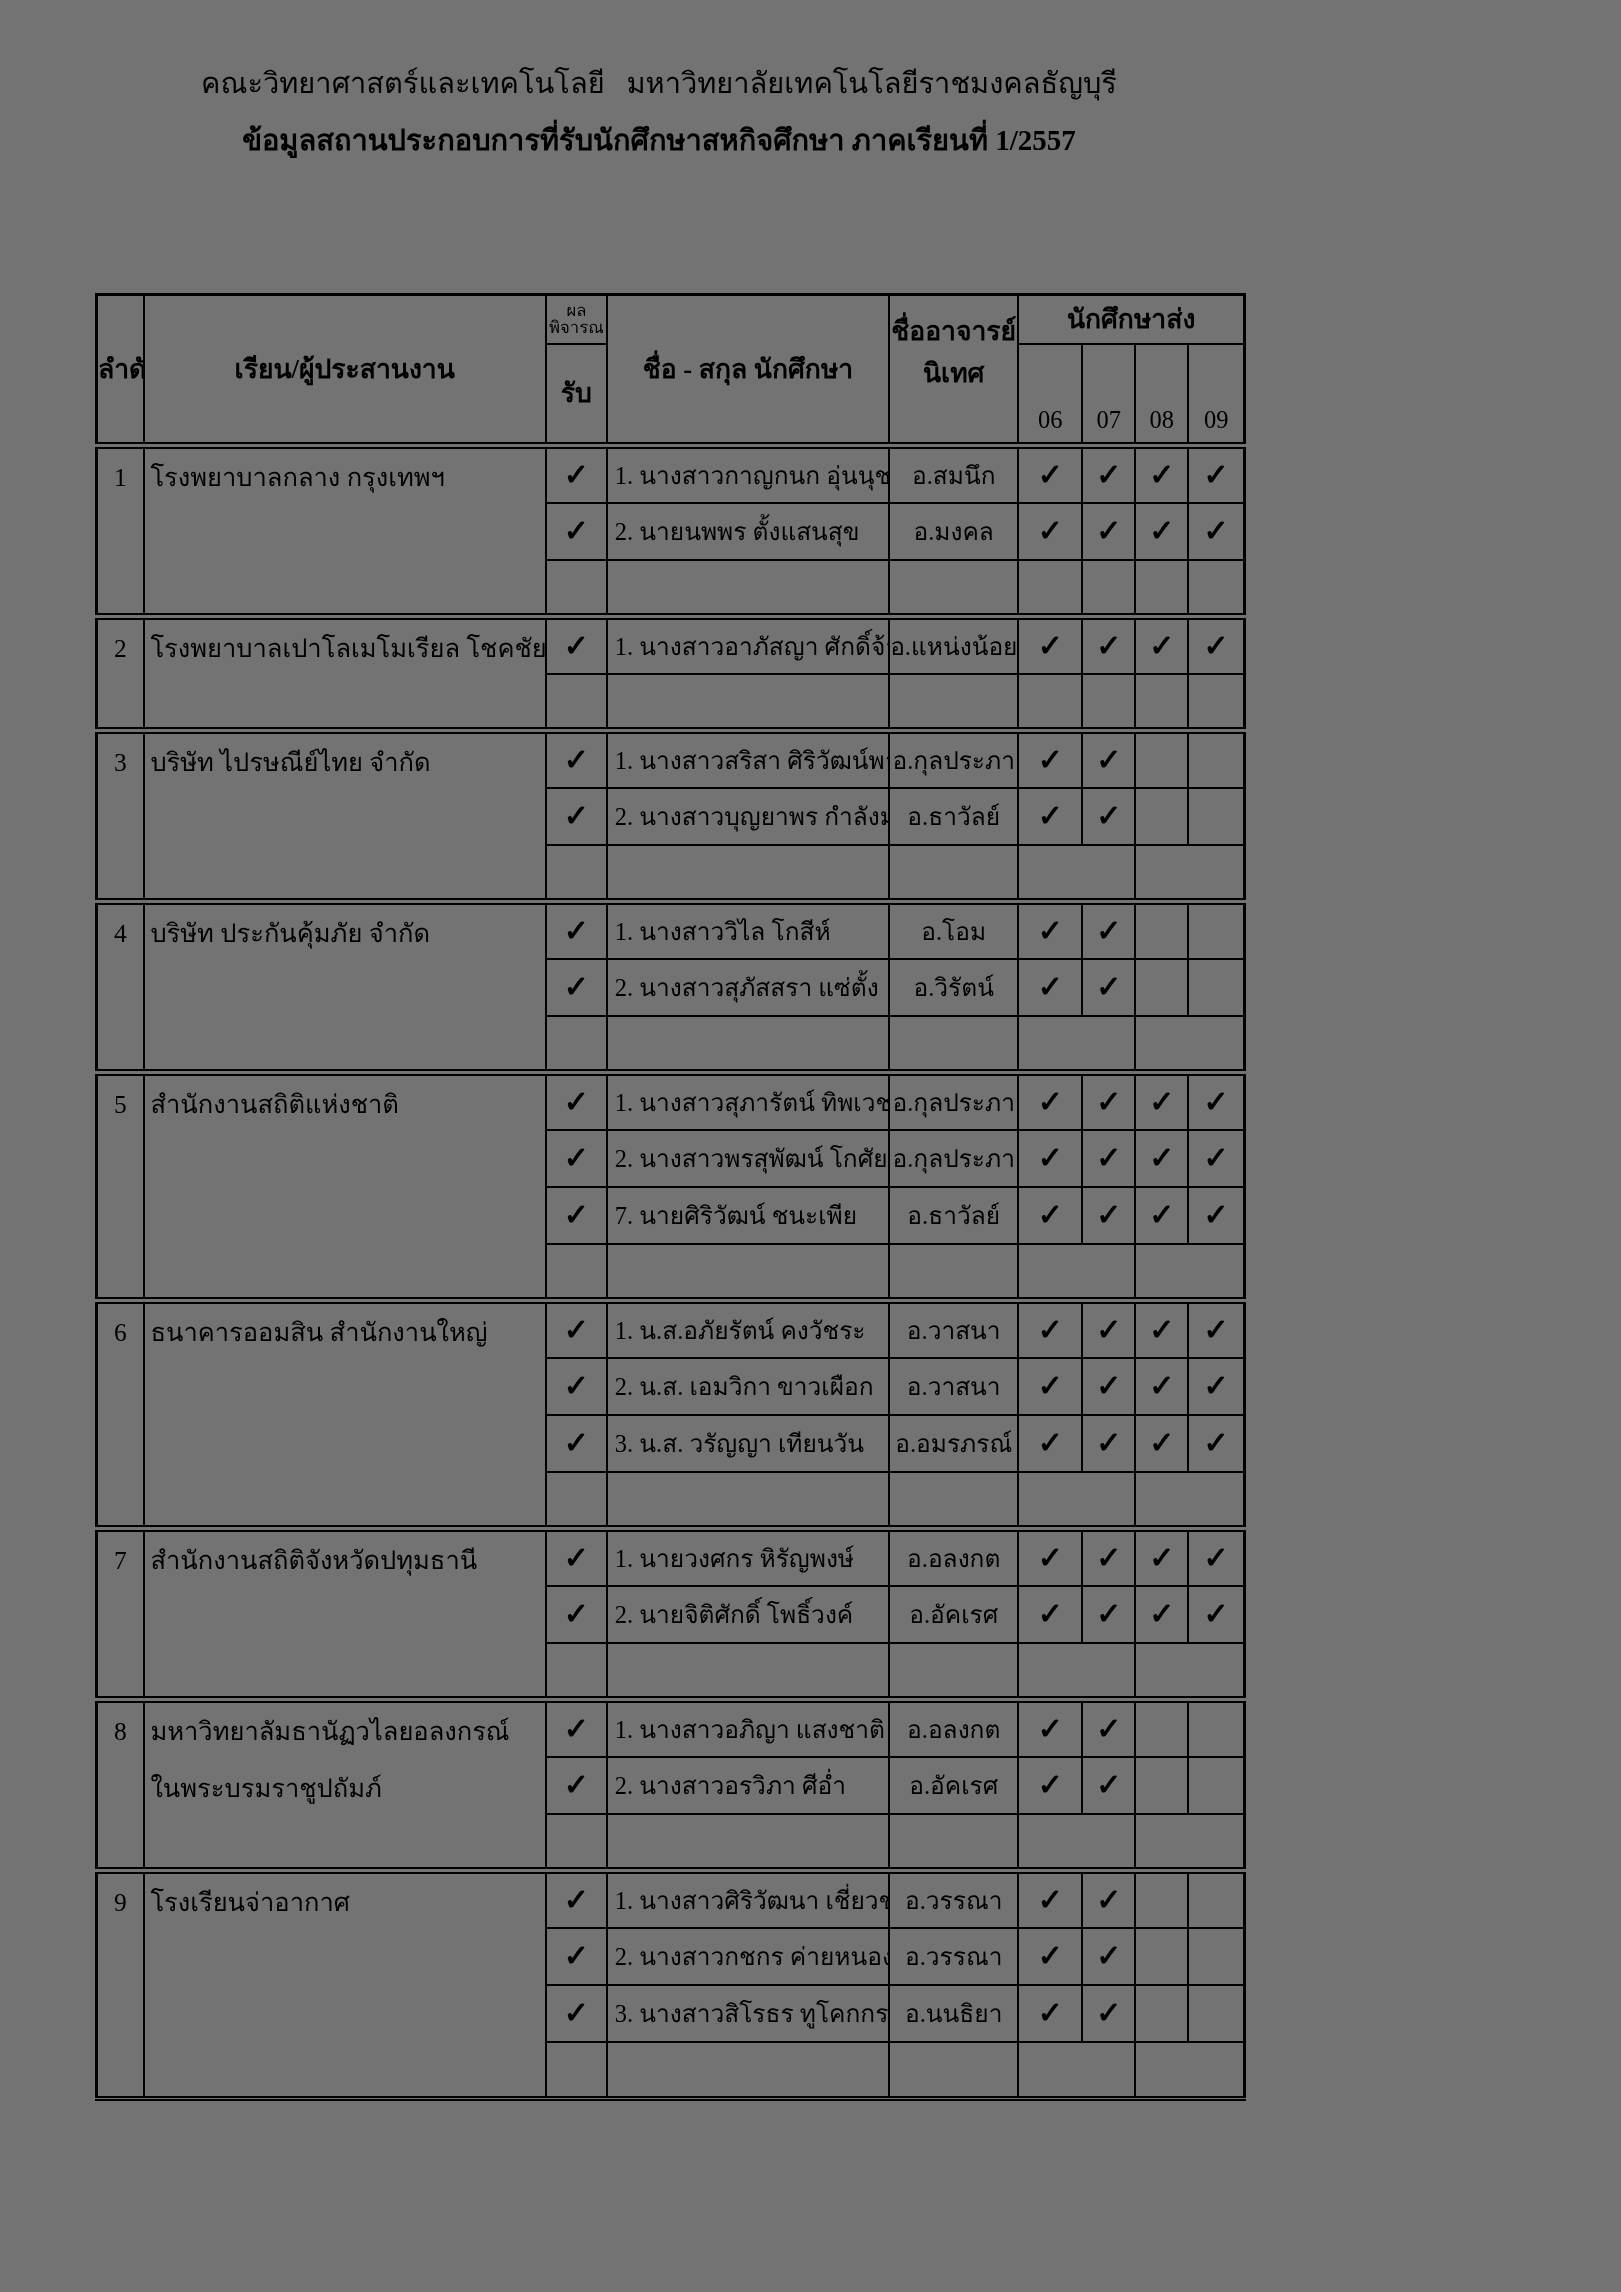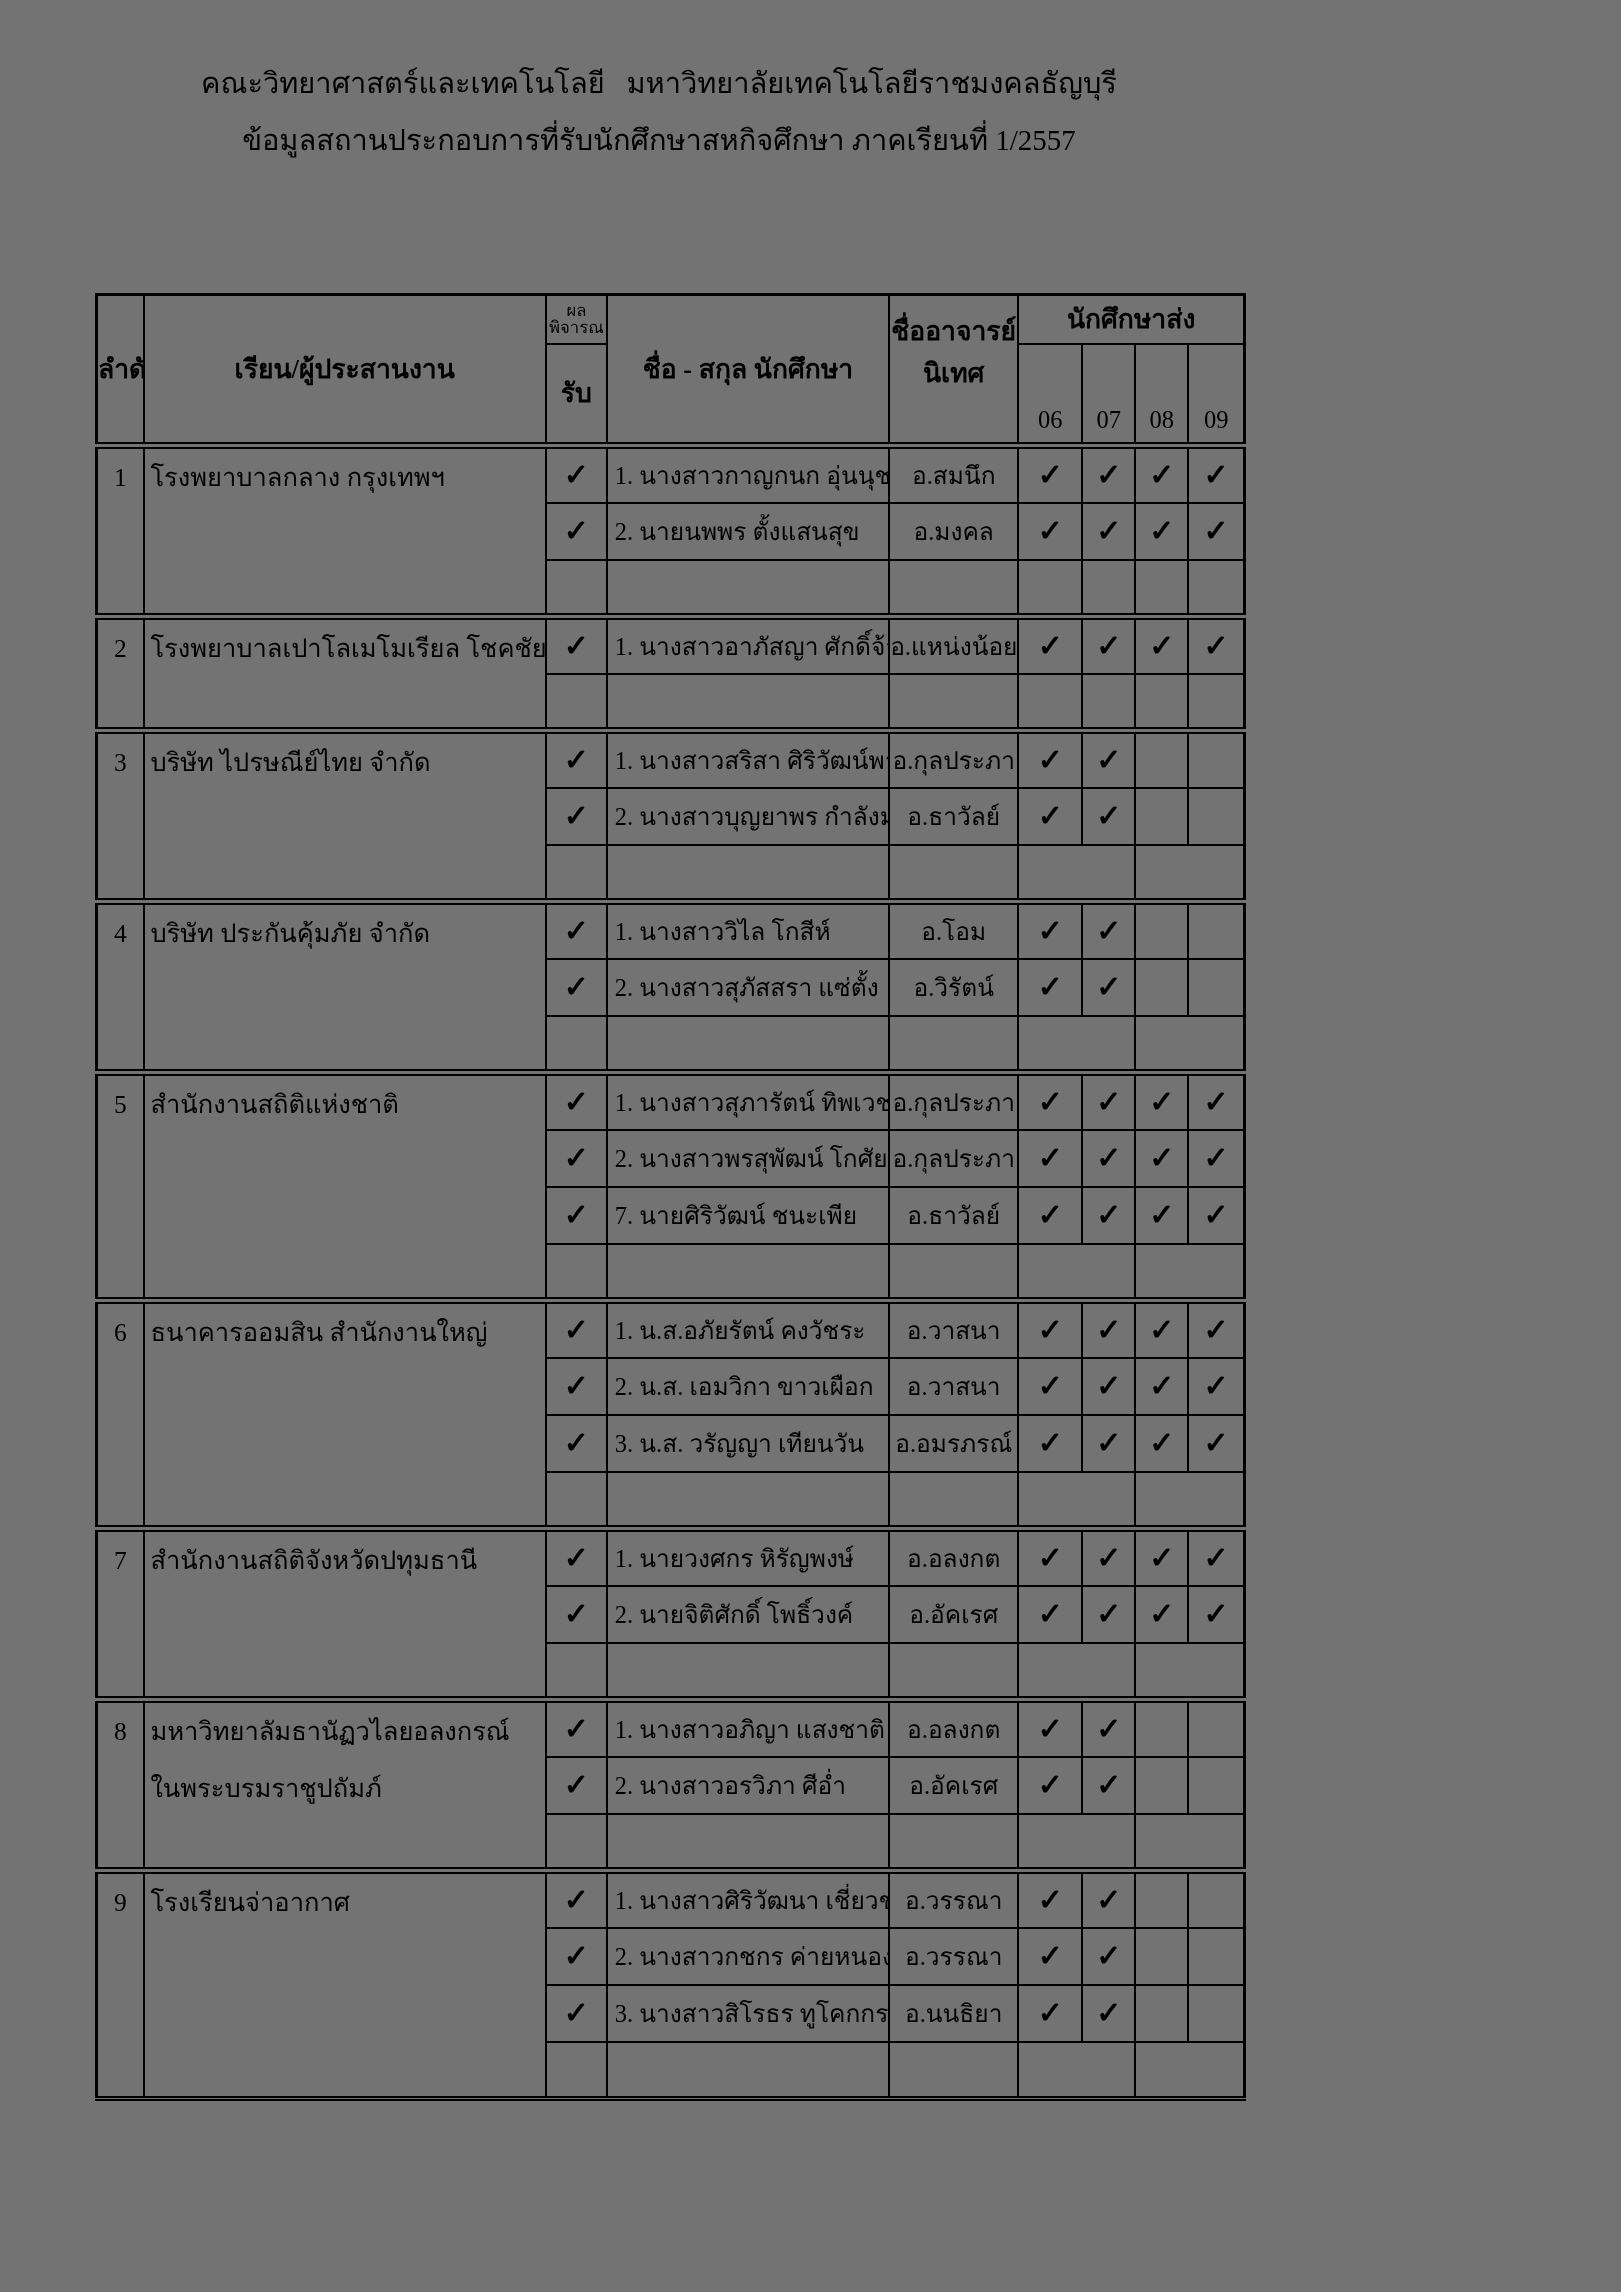--- a/index.html
+++ b/index.html
@@ -14,21 +14,21 @@
 
   
   .titles {
     position: absolute; top: 69px; left: 0; width: 1318px;
     text-align: center;
   }
   .titles .t-line {
     font-size: 29px; line-height: 29px; margin-bottom: 28px;
     white-space: pre-wrap;
   }
-  .titles .t-bold { font-weight: normal; }
+  .titles .t-bold { font-weight: bold; }
 
   
   table.coop-table {
     position: absolute; left: 95px; top: 293px;
     width: 1151px;
     border-collapse: collapse; table-layout: fixed;
     border: 3.9px solid #000;
   }
   .coop-table th, .coop-table td {
     border: 2.9px solid #000;

